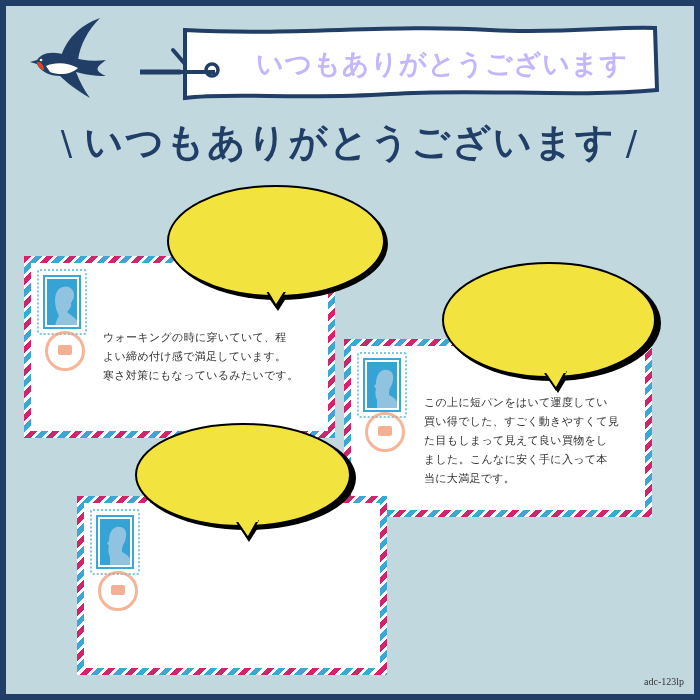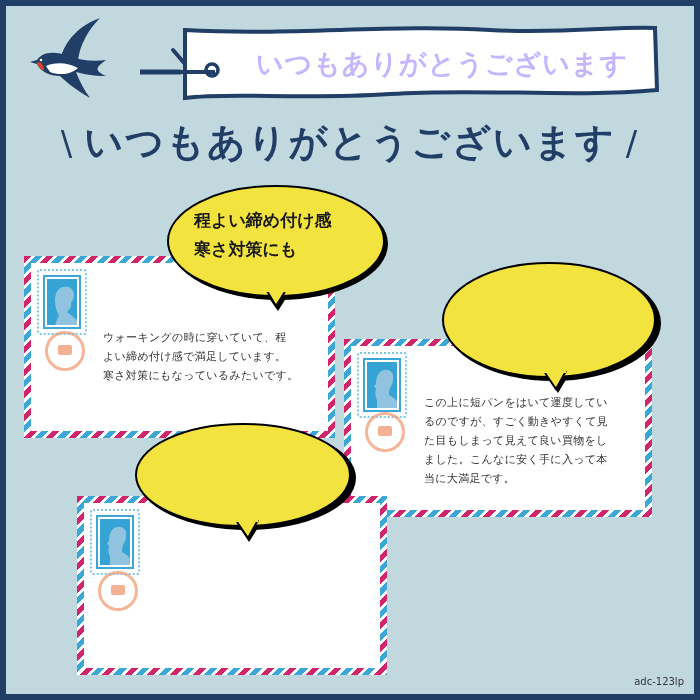--- a/index.html
+++ b/index.html
@@ -61,21 +61,21 @@
 
   
   .bubble { position: absolute; }
   .bubble svg { position: absolute; left: 0; top: 0; overflow: visible; }
   .bubble-text {
     position: absolute; font-weight: bold; color: #1a1a1a; white-space: pre-line;
     font-size: 17px; line-height: 29px;
   }
 
   .code {
-    position: absolute; right: 16px; top: 676px; font-size: 10px; color: #333;
+    position: absolute; right: 16px; top: 676px; font-size: 10px; color: #333; font-family: Liberation Serif, serif;
   }
 </style>
 </head>
 <body>
 
 <div class="frame"></div>
 
 <svg class="abs bird" viewBox="0 0 120 95">
   <path d="M50 50 C55 30 70 15 90 8 C78 20 70 35 68 50 Z" fill="#213e66"></path>
   <path d="M26 52 C30 42 44 40 58 46 C70 50 82 52 96 50 C88 56 82 60 96 66 C82 66 74 64 66 62 C70 72 74 80 80 88 C66 80 56 72 50 66 C40 66 30 62 26 52 Z" fill="#213e66"></path>
@@ -122,21 +122,21 @@
       <div class="stamp-inner">
           <div class="stamp-face">
         <svg width="34" height="50" viewBox="0 0 34 50">
               <path d="M17 8 C23 7 27 11 26 17 C26 20 25 23 23 26 C22 29 22 31 22 33 C26 35 30 38 31 42 L31 50 L10 50 L10 38 C8 34 8 30 9 27 L7 24 L9 22 C9 14 12 9 17 8 Z" fill="#8fc3df"></path>
             </svg>
       </div>
         </div>
     </div>
     <div class="seal" style="left:14px; top:66px;"></div>
     <div class="review" style="left:73px; top:47px;">この上に短パンをはいて運度してい
-るのですが、すごく動きやすくて見
+買い得でした、すごく動きやすくて見
 た目もしまって見えて良い買物をし
 ました。こんなに安く手に入って本
 当に大満足です。</div>
   </div>
 </div>
 
 <div class="envelope" style="left:77px; top:496px; width:310px; height:179px;">
   <div class="envelope-inner">
     <div class="stamp" style="left:6px; top:6px;">
       <div class="stamp-inner">
@@ -152,22 +152,20 @@
 </div>
 
 <div class="bubble" style="left:166px; top:184px; width:225px; height:130px;">
   <svg width="225" height="130" viewBox="0 0 225 130">
     <ellipse cx="113" cy="60" rx="109" ry="56" fill="#000"></ellipse>
     <path d="M100 110 L112 127 L124 108 Z" fill="#000"></path>
     <ellipse cx="110" cy="57" rx="108" ry="55" fill="#f3e33f" stroke="#000" stroke-width="2"></ellipse>
     <path d="M101 107 L110 122 L120 106" fill="#f3e33f" stroke="#000" stroke-width="2"></path>
     <rect x="100" y="100" width="21" height="8" fill="#f3e33f"></rect>
   </svg>
-  <div class="bubble-text" style="left:28px; top:22px;">程よい締め付け感
-寒さ対策にも</div>
 </div>
 
 <div class="bubble" style="left:442px; top:261px; width:222px; height:135px;">
   <svg width="222" height="135" viewBox="0 0 222 135">
     <ellipse cx="111" cy="62" rx="108" ry="58" fill="#000"></ellipse>
     <path d="M104 114 L116 132 L128 112 Z" fill="#000"></path>
     <ellipse cx="107" cy="59" rx="106" ry="57" fill="#f3e33f" stroke="#000" stroke-width="2"></ellipse>
     <path d="M103 112 L114 128 L124 110" fill="#f3e33f" stroke="#000" stroke-width="2"></path>
     <rect x="102" y="104" width="22" height="8" fill="#f3e33f"></rect>
   </svg>

